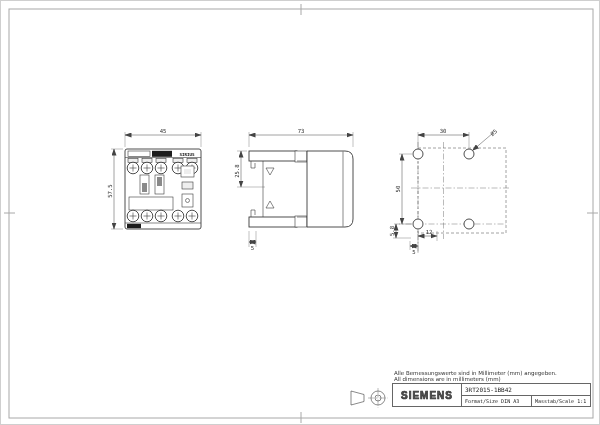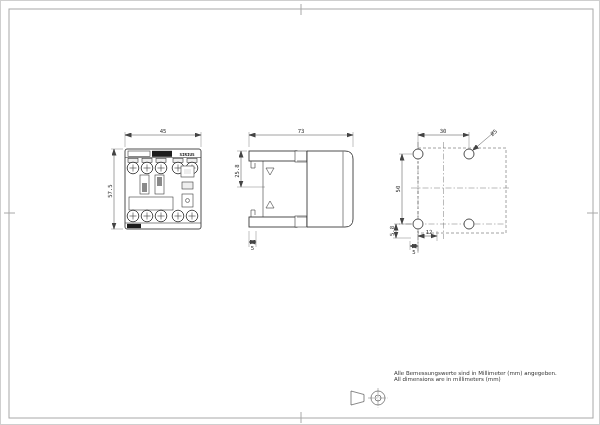--- a/index.html
+++ b/index.html
@@ -227,14 +227,24 @@
       <line x1="367" y1="397" x2="387" y2="397" class="cl"></line>
       <line x1="377" y1="387" x2="377" y2="407" class="cl"></line>
     </g>
   </svg>
 
   <div class="notes">
     <div>Alle Bemessungswerte sind in Millimeter (mm) angegeben.</div>
     <div>All dimensions are in millimeters (mm)</div>
   </div>
 
+  <div class="titleblock">
+    <div class="tb-brand">SIEMENS</div>
+    <div class="tb-right">
+      <div class="tb-part">3RT2015-1BB42</div>
+      <div class="tb-row">
+        <div class="tb-format">Format/Size DIN A3</div>
+        <div class="tb-scale">Masstab/Scale 1:1</div>
+      </div>
+    </div>
+  </div>
 
 </div>
 
 </body></html>

